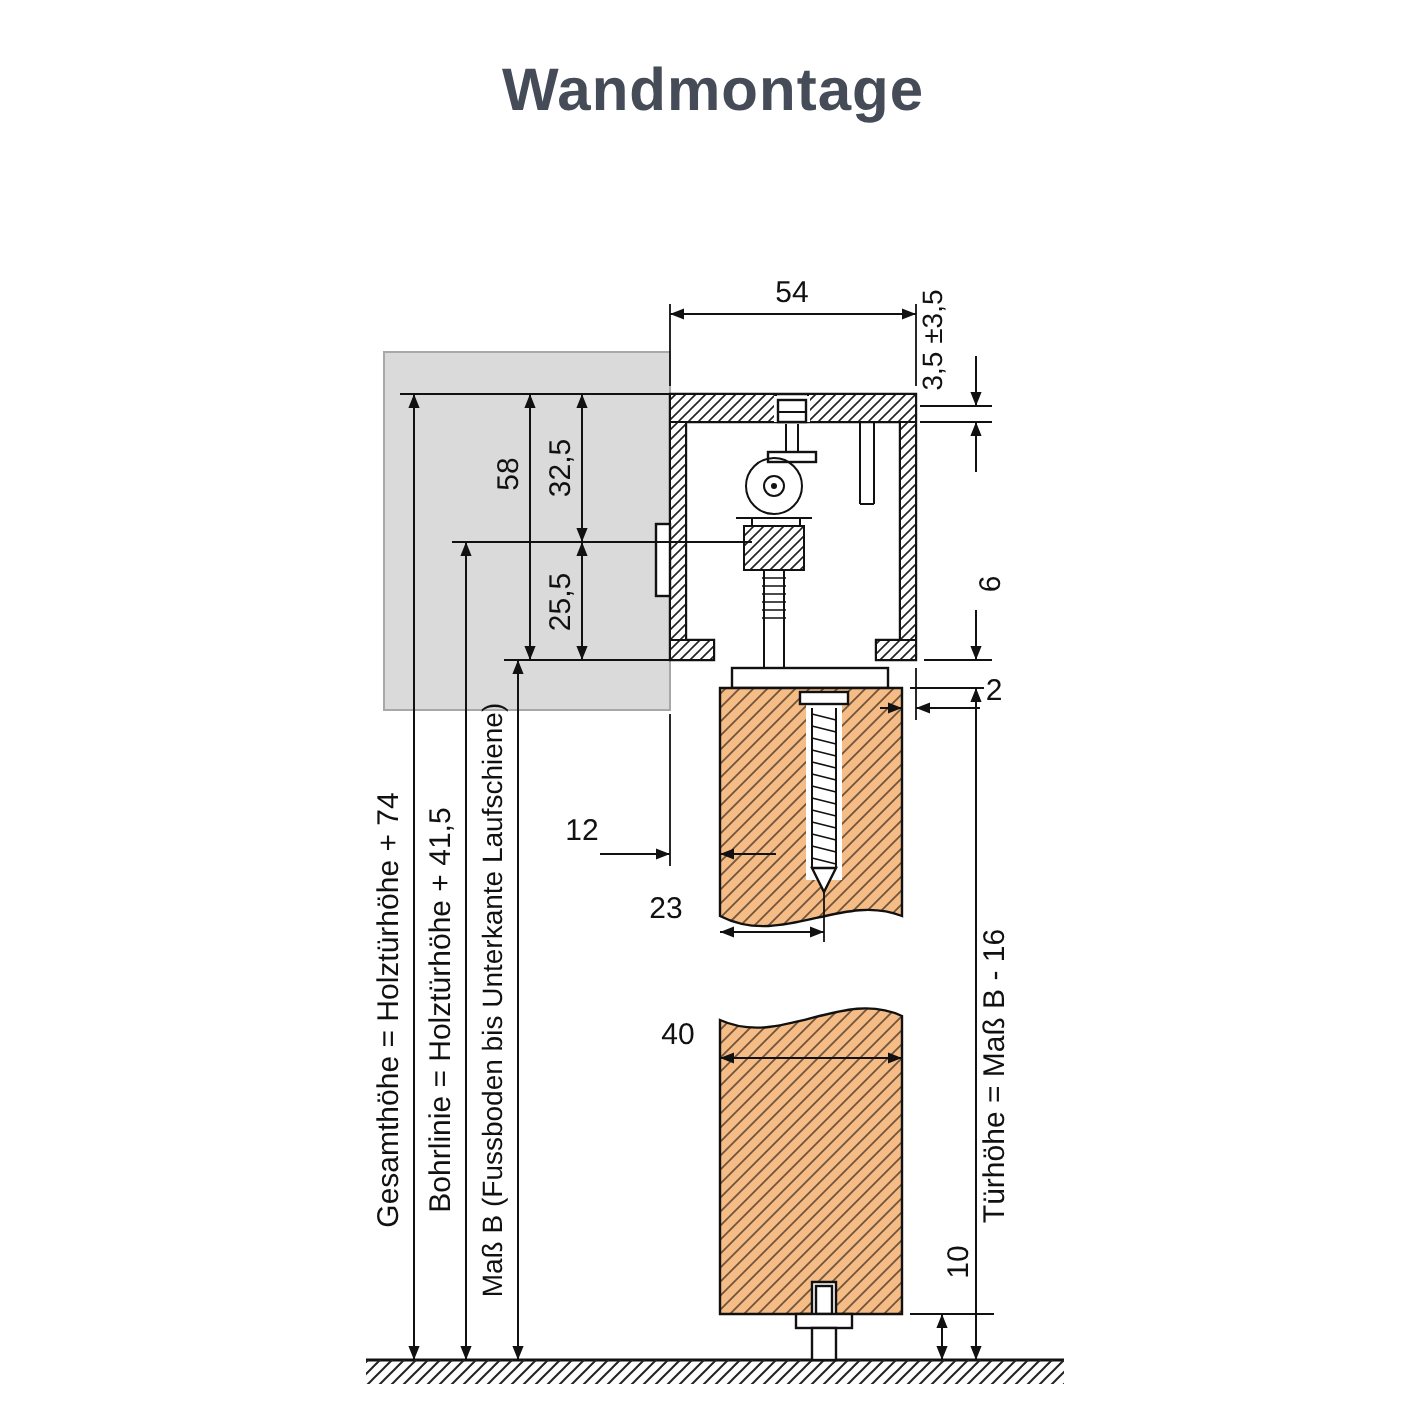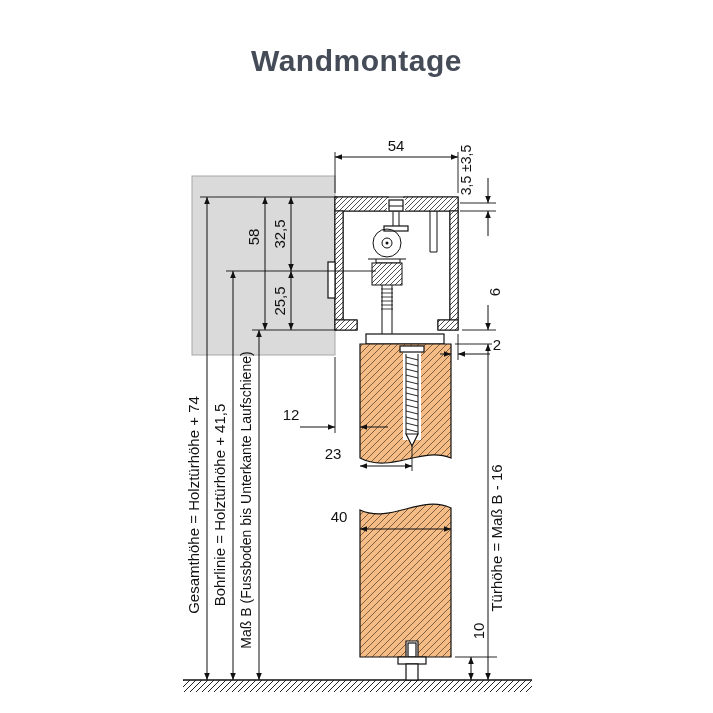--- a/index.html
+++ b/index.html
@@ -1,21 +1,21 @@
 <!DOCTYPE html>
 <html><head>
 <meta charset="utf-8">
 <style>
   html,body{margin:0;padding:0;}
   body{
     width:713px;height:713px;background:#ffffff;position:relative;overflow:hidden;
     font-family:"Liberation Sans",sans-serif;
   }
   .title{
-    position:absolute;top:44px;left:0;width:100%;text-align:center;
+    position:absolute;top:29px;left:0;width:100%;text-align:center;
     font-size:30px;font-weight:bold;color:#454c57;letter-spacing:.5px;
   }
   svg{position:absolute;top:0;left:0;}
   svg text{font-family:"Liberation Sans",sans-serif;font-size:15px;fill:#111;}
   svg text.small{font-size:14px;}
   .ext{stroke:#111;stroke-width:0.9;fill:none;}
   .dim{stroke:#111;stroke-width:1;fill:none;}
   .part{stroke:#111;stroke-width:1.2;fill:#fff;}
   .thin{stroke:#111;stroke-width:1;fill:none;}
   .metal{stroke:#111;stroke-width:1;}

